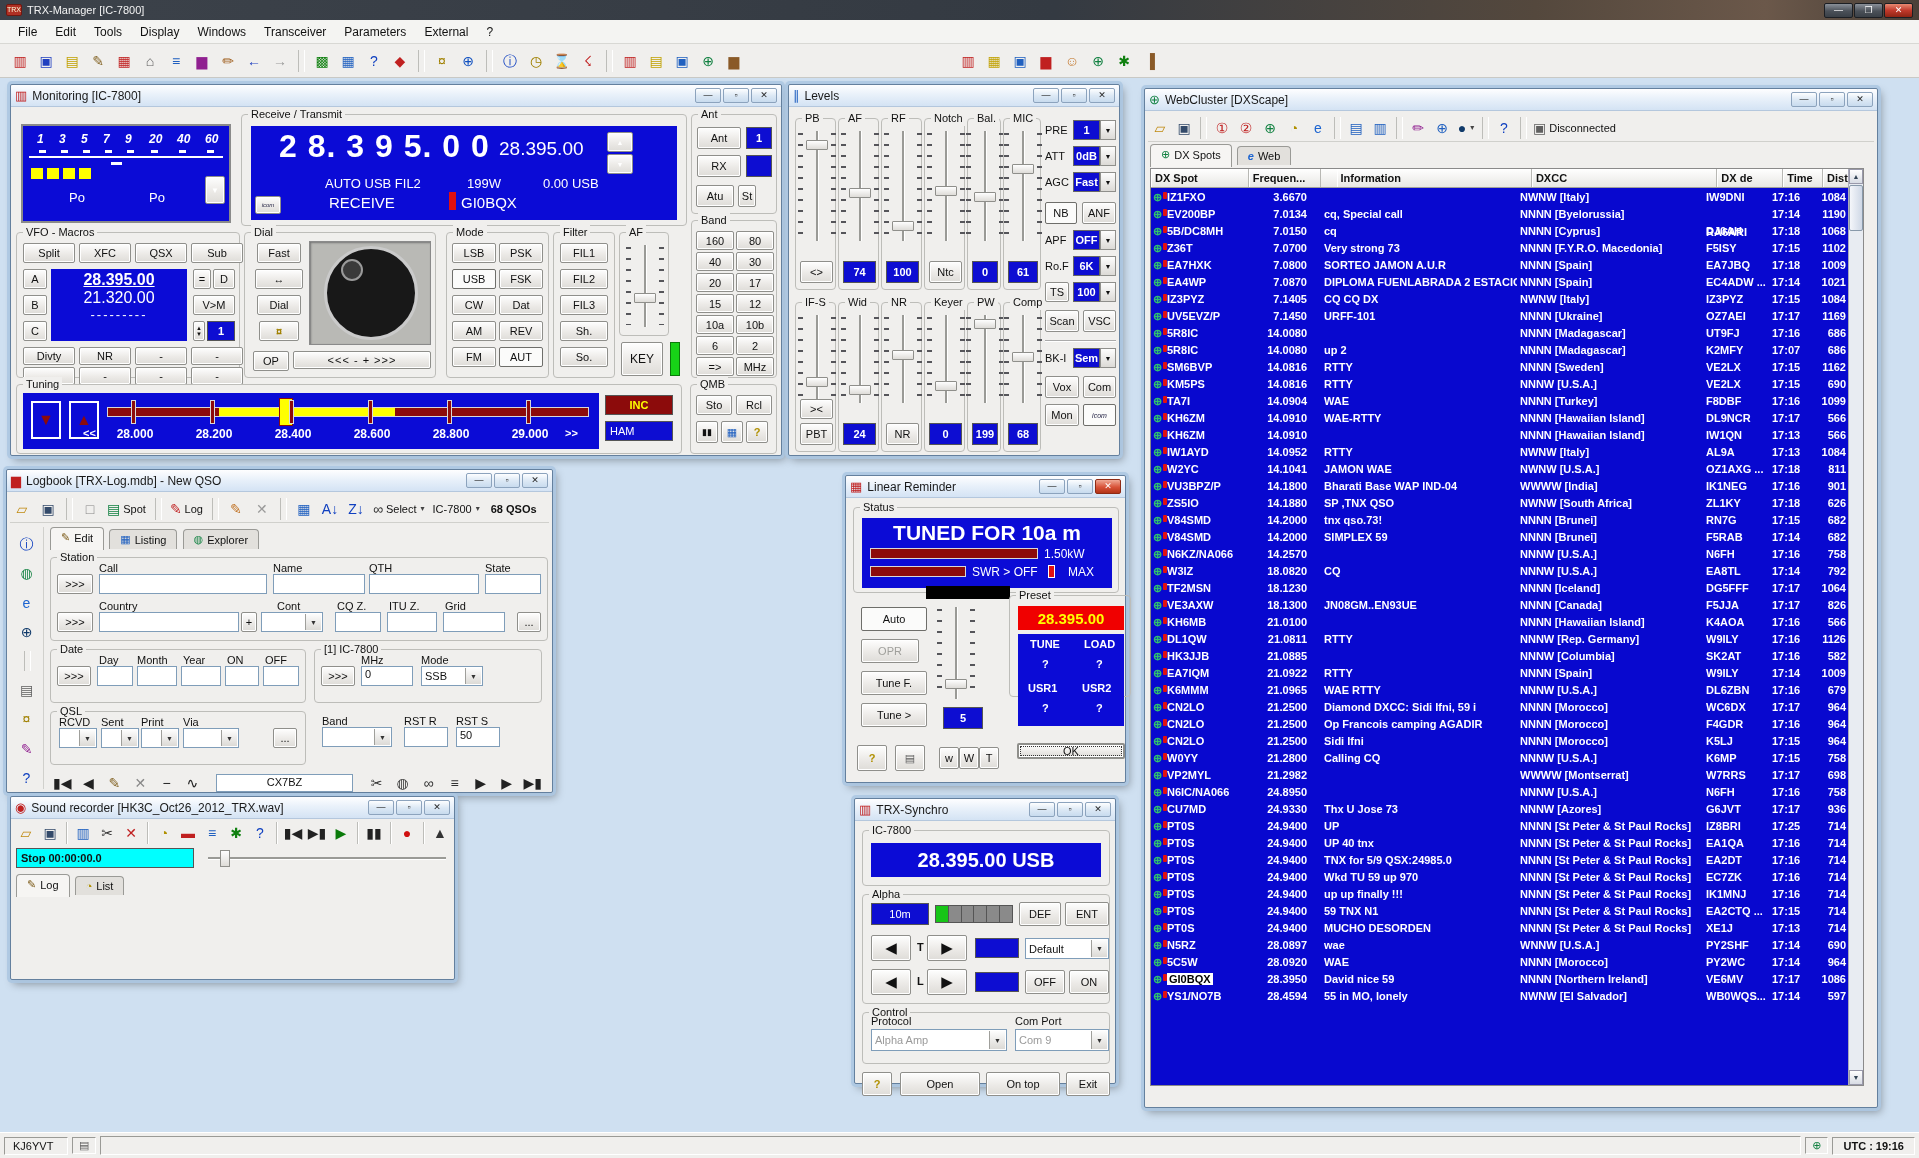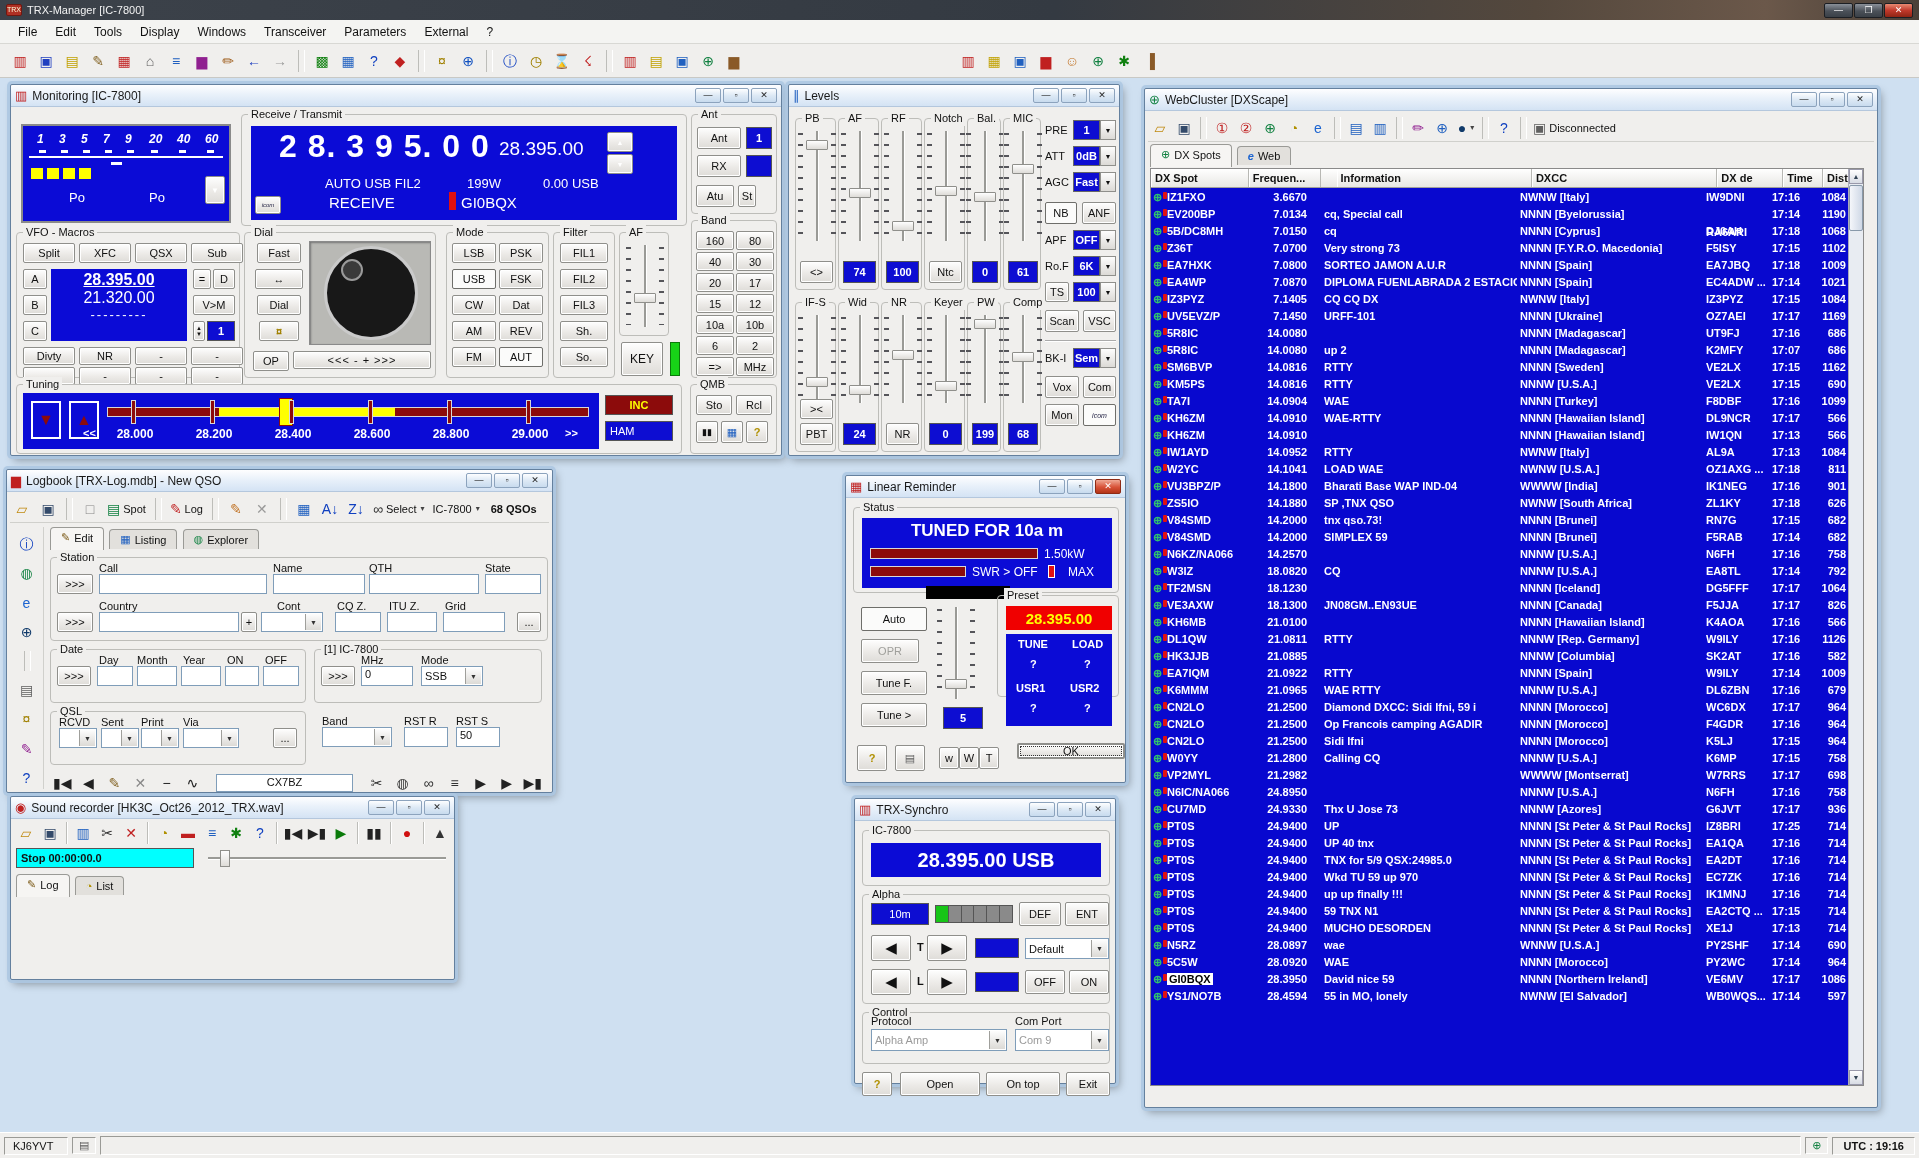--- a/index.html
+++ b/index.html
@@ -895,21 +895,21 @@
             <span class="sc" style="width: 66px;">AL9A</span>
             <span class="sc" style="width: 40px;">17:13</span>
             <span class="sc num" style="width: 40px;">1084</span>
           </div>
           <div class="sr">
             <span class="sc" style="width: 98px; display: flex; align-items: center; padding: 0px;">
               <span class="spoticon">⊕</span>
               <span>W2YC</span>
             </span>
             <span class="sc num" style="width: 72px; padding-right: 14px;">14.1041</span>
-            <span class="sc" style="width: 196px;">LOAD WAE</span>
+            <span class="sc" style="width: 196px;">JAMON WAE</span>
             <span class="sc" style="width: 186px;">NWNW [U.S.A.]</span>
             <span class="sc" style="width: 66px;">OZ1AXG ...</span>
             <span class="sc" style="width: 40px;">17:18</span>
             <span class="sc num" style="width: 40px;">811</span>
           </div>
           <div class="sr">
             <span class="sc" style="width: 98px; display: flex; align-items: center; padding: 0px;">
               <span class="spoticon">⊕</span>
               <span>VU3BPZ/P</span>
             </span>
@@ -1604,42 +1604,42 @@
     <span class="wbtns">
       <span class="wb">—</span>
       <span class="wb">▫</span>
       <span class="wb close">✕</span>
     </span>
   </div>
   <div class="wc">
     <div class="grp" style="left:6px;top:8px;width:266px;height:86px">
       <span class="gl">Status</span>
       <div class="disp" style="left:8px;top:10px;width:250px;height:70px">
-        <div style="text-align:center;font-size:17px;font-weight:bold;margin-top:3px">TUNED FOR 10a m</div>
+        <div style="text-align:center;font-size:21px;font-weight:bold;margin-top:3px">TUNED FOR 10a m</div>
         <div class="redbar" style="position:absolute;left:8px;top:30px;width:168px;height:11px"></div>
         <span class="lbl" style="left:182px;top:29px;font-size:12px">1.50kW</span>
         <div class="redbar" style="position:absolute;left:8px;top:48px;width:96px;height:11px"></div>
         <span class="lbl" style="left:110px;top:47px;font-size:12px">SWR &gt; OFF</span>
         <div style="position:absolute;left:186px;top:47px;width:7px;height:13px;background:#e01010;border:1px solid #fff"></div>
         <span class="lbl" style="left:206px;top:47px;font-size:12px">MAX</span>
       </div>
       <div style="position:absolute;left:72px;top:78px;width:84px;height:13px;background:#000"></div>
     </div>
     <div class="b3 on" style="left:14px;top:108px;width:66px;height:24px">Auto</div>
     <div class="b3 dis" style="left:14px;top:140px;width:58px;height:24px">OPR</div>
     <div class="b3" style="left:14px;top:172px;width:66px;height:24px">Tune F.</div>
     <div class="b3" style="left:14px;top:204px;width:66px;height:24px">Tune &gt;</div>
     <div class="vslider" style="left:98px;top:108px;width:22px;height:92px">
       <div class="ticksL"></div>
         <div class="track"></div>
         <div class="ticksR"></div>
       <div class="knob" style="top:78%"></div>
     </div>
     <div class="lvval" style="left:96px;top:208px;width:40px;height:22px">5</div>
-    <div class="grp" style="left:150px;top:96px;width:122px;height:102px">
+    <div class="grp" style="left:162px;top:96px;width:122px;height:102px">
       <span class="gl">Preset</span>
       <div style="position:absolute;left:8px;top:10px;width:106px;height:24px;background:#f00000;color:#ffff00;font-weight:bold;font-size:15px;display:flex;align-items:center;justify-content:center">28.395.00</div>
       <div class="disp" style="left:8px;top:38px;width:106px;height:92px;font-size:13px;font-weight:bold">
         <span class="lbl" style="left:12px;top:4px">TUNE</span>
         <span class="lbl" style="left:66px;top:4px">LOAD</span>
         <span class="lbl" style="left:24px;top:24px">?</span>
         <span class="lbl" style="left:78px;top:24px">?</span>
         <span class="lbl" style="left:10px;top:48px">USR1</span>
         <span class="lbl" style="left:64px;top:48px">USR2</span>
         <span class="lbl" style="left:24px;top:68px">?</span>

